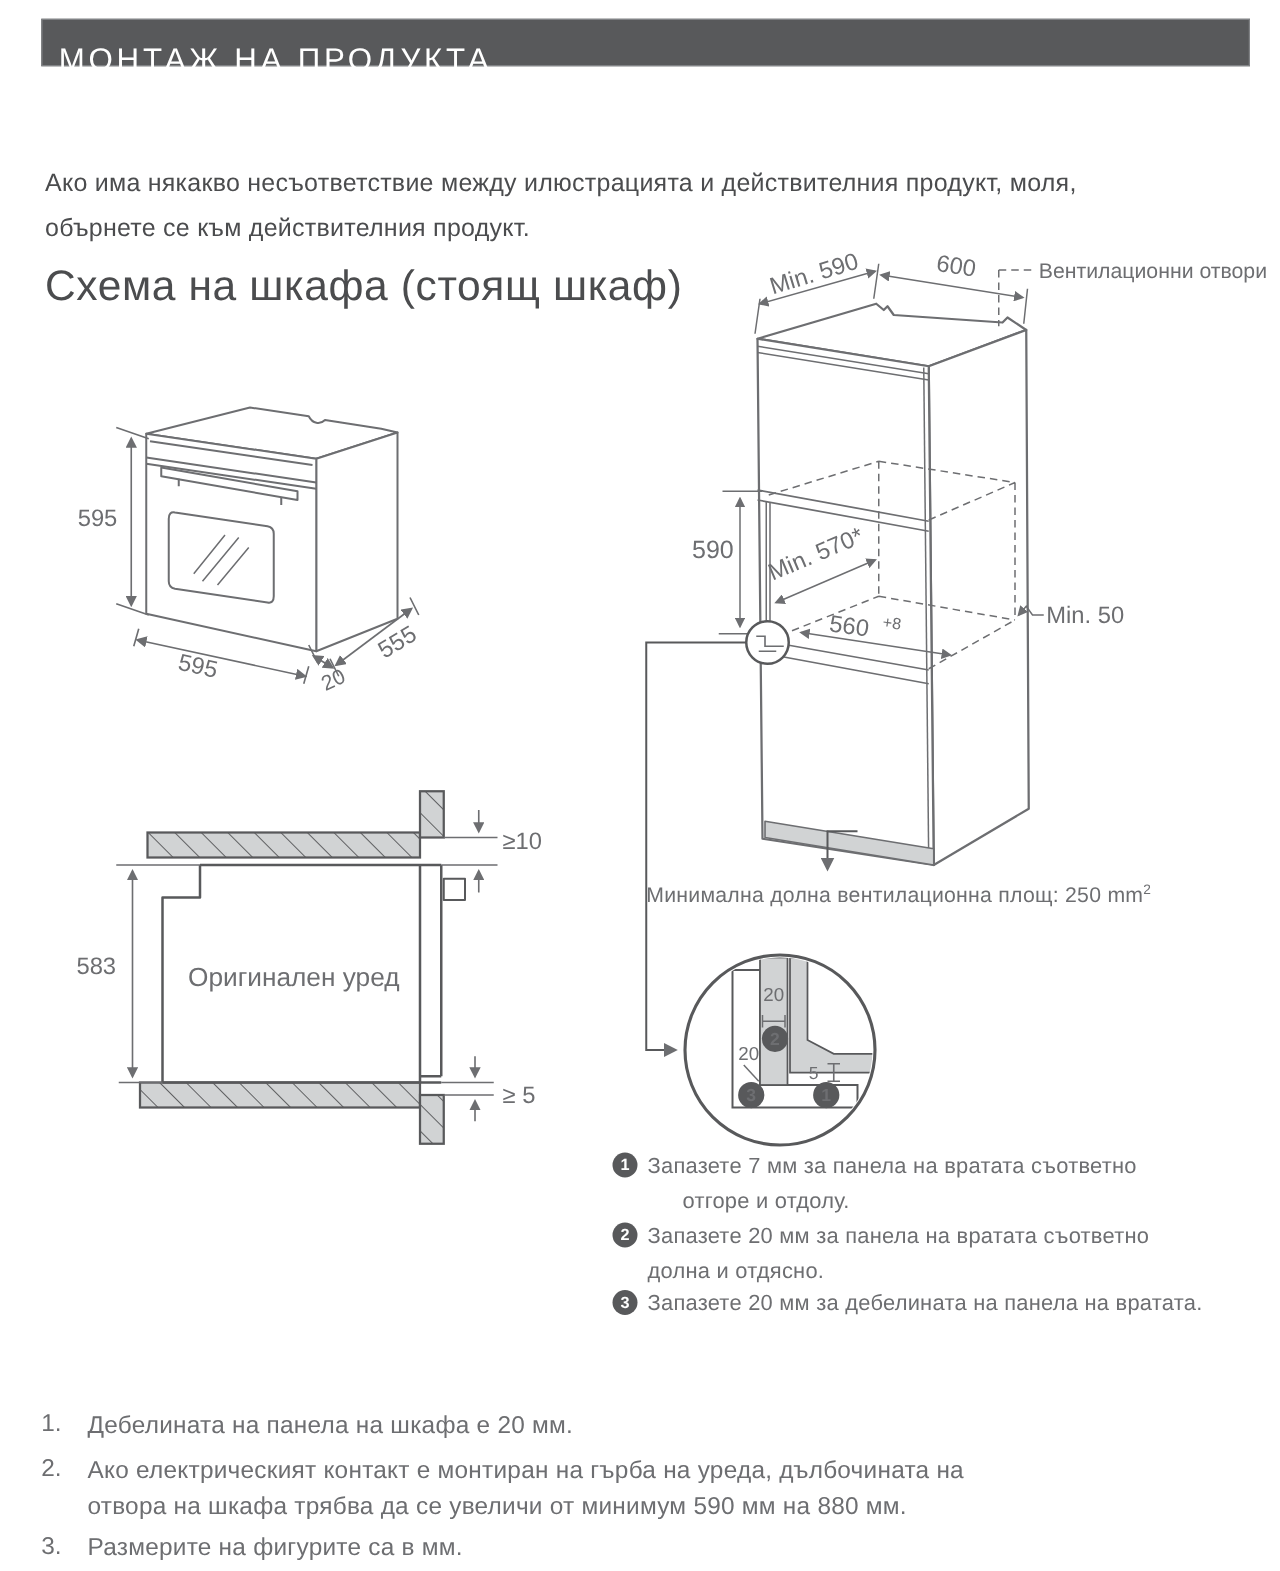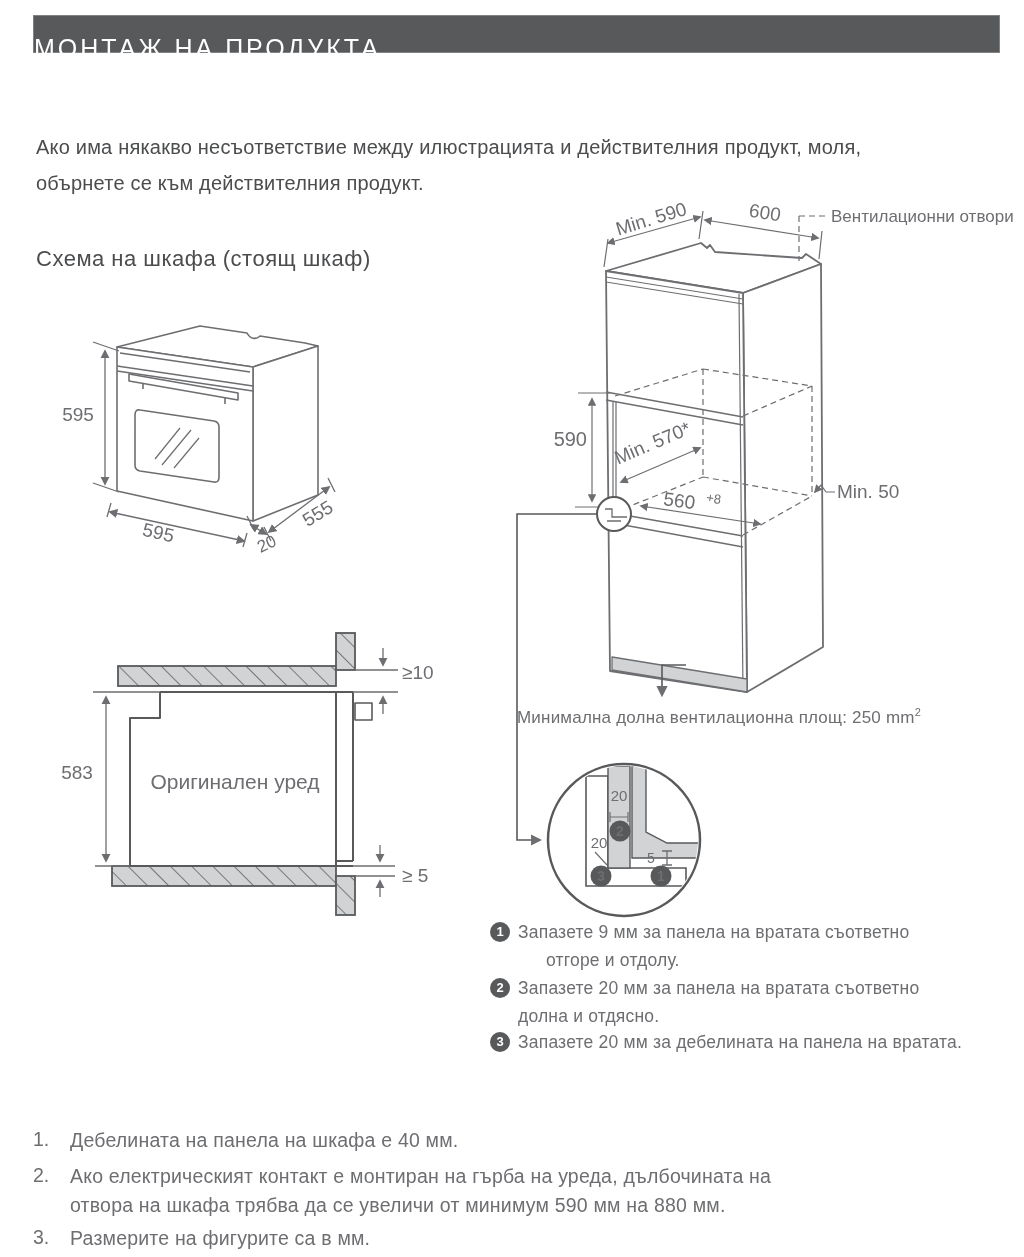--- a/index.html
+++ b/index.html
@@ -1,23 +1,23 @@
 <!DOCTYPE html>
 <html><head>
 <meta charset="utf-8">
 <style>
   html,body{margin:0;padding:0;background:#ffffff;}
   body{width:1024px;height:1257px;position:relative;overflow:hidden;
        font-family:"Liberation Sans","DejaVu Sans",sans-serif;color:#58595b;}
   .abs{position:absolute;}
   .header-bar{left:33px;top:15px;width:965px;height:36px;background:#58595b;
               border:1px solid #808285;display:flex;align-items:center;}
-  .header-title{color:#ffffff;font-size:25px;font-weight:300;letter-spacing:3px;margin-top:28px;}
+  .header-title{color:#ffffff;font-size:25px;font-weight:300;letter-spacing:3px;padding-left:13px;margin-top:28px;}
   .intro{left:36px;top:106px;width:880px;font-size:20px;line-height:36px;color:#4b4c4e;letter-spacing:0.2px;margin-top:23px;}
-  .section-heading{left:36px;top:210px;font-size:22px;color:#4b4c4e;letter-spacing:0.5px;margin-top:36px;}
+  .section-heading{left:36px;top:210px;font-size:34px;color:#4b4c4e;letter-spacing:0.5px;}
   .vent-area-label{left:517px;top:706px;font-size:17px;color:#6d6e71;letter-spacing:0.2px;text-align:right;}
   .vent-area-label sup{font-size:11px;}
   .note-badge{width:20px;height:20px;border-radius:50%;background:#58595b;color:#fff;
               font-size:13px;font-weight:bold;text-align:center;line-height:20px;}
   .note-line{font-size:17.5px;color:#6d6e71;letter-spacing:0.2px;white-space:nowrap;}
   .fn-num{font-size:19.5px;color:#6d6e71;}
   .fn-text{font-size:19.5px;color:#6d6e71;line-height:29px;letter-spacing:0.2px;}
   svg{position:absolute;overflow:visible;}
   svg text{font-family:"Liberation Sans","DejaVu Sans",sans-serif;fill:#6d6e71;}
 </style>
@@ -180,30 +180,30 @@
     <line x1="330" y1="299" x2="330" y2="283" marker-end="url(#scA)"></line>
   </g>
 
   <text x="27" y="181" font-size="19" text-anchor="middle">583</text>
   <text x="185" y="191" font-size="21" text-anchor="middle" fill="#58595b">Оригинален уред</text>
   <text x="352" y="81" font-size="19">≥10</text>
   <text x="352" y="284" font-size="19">≥ 5</text>
 </svg>
 
 <div class="abs note-badge" style="left:490px;top:922px">1</div>
-<div class="abs note-line" style="left:518px;top:922px">Запазете 9 мм за панела на вратата съответно</div>
+<div class="abs note-line" style="left:518px;top:922px">Запазете 7 мм за панела на вратата съответно</div>
 <div class="abs note-line" style="left:546px;top:950px">отгоре и отдолу.</div>
 
 <div class="abs note-badge" style="left:490px;top:978px">2</div>
 <div class="abs note-line" style="left:518px;top:978px">Запазете 20 мм за панела на вратата съответно</div>
 <div class="abs note-line" style="left:518px;top:1006px">долна и отдясно.</div>
 
 <div class="abs note-badge" style="left:490px;top:1032px">3</div>
 <div class="abs note-line" style="left:518px;top:1032px">Запазете 20 мм за дебелината на панела на вратата.</div>
 
 <div class="abs fn-num" style="left:33px;top:1128px">1.</div>
-<div class="abs fn-text" style="left:70px;top:1126px;width:750px">Дебелината на панела на шкафа е 40 мм.</div>
+<div class="abs fn-text" style="left:70px;top:1126px;width:750px">Дебелината на панела на шкафа е 20 мм.</div>
 
 <div class="abs fn-num" style="left:33px;top:1164px">2.</div>
 <div class="abs fn-text" style="left:70px;top:1162px;width:720px">Ако електрическият контакт е монтиран на гърба на уреда, дълбочината на отвора на шкафа трябва да се увеличи от минимум 590 мм на 880 мм.</div>
 
 <div class="abs fn-num" style="left:33px;top:1226px">3.</div>
 <div class="abs fn-text" style="left:70px;top:1224px;width:750px">Размерите на фигурите са в мм.</div>
 
 </body></html>

